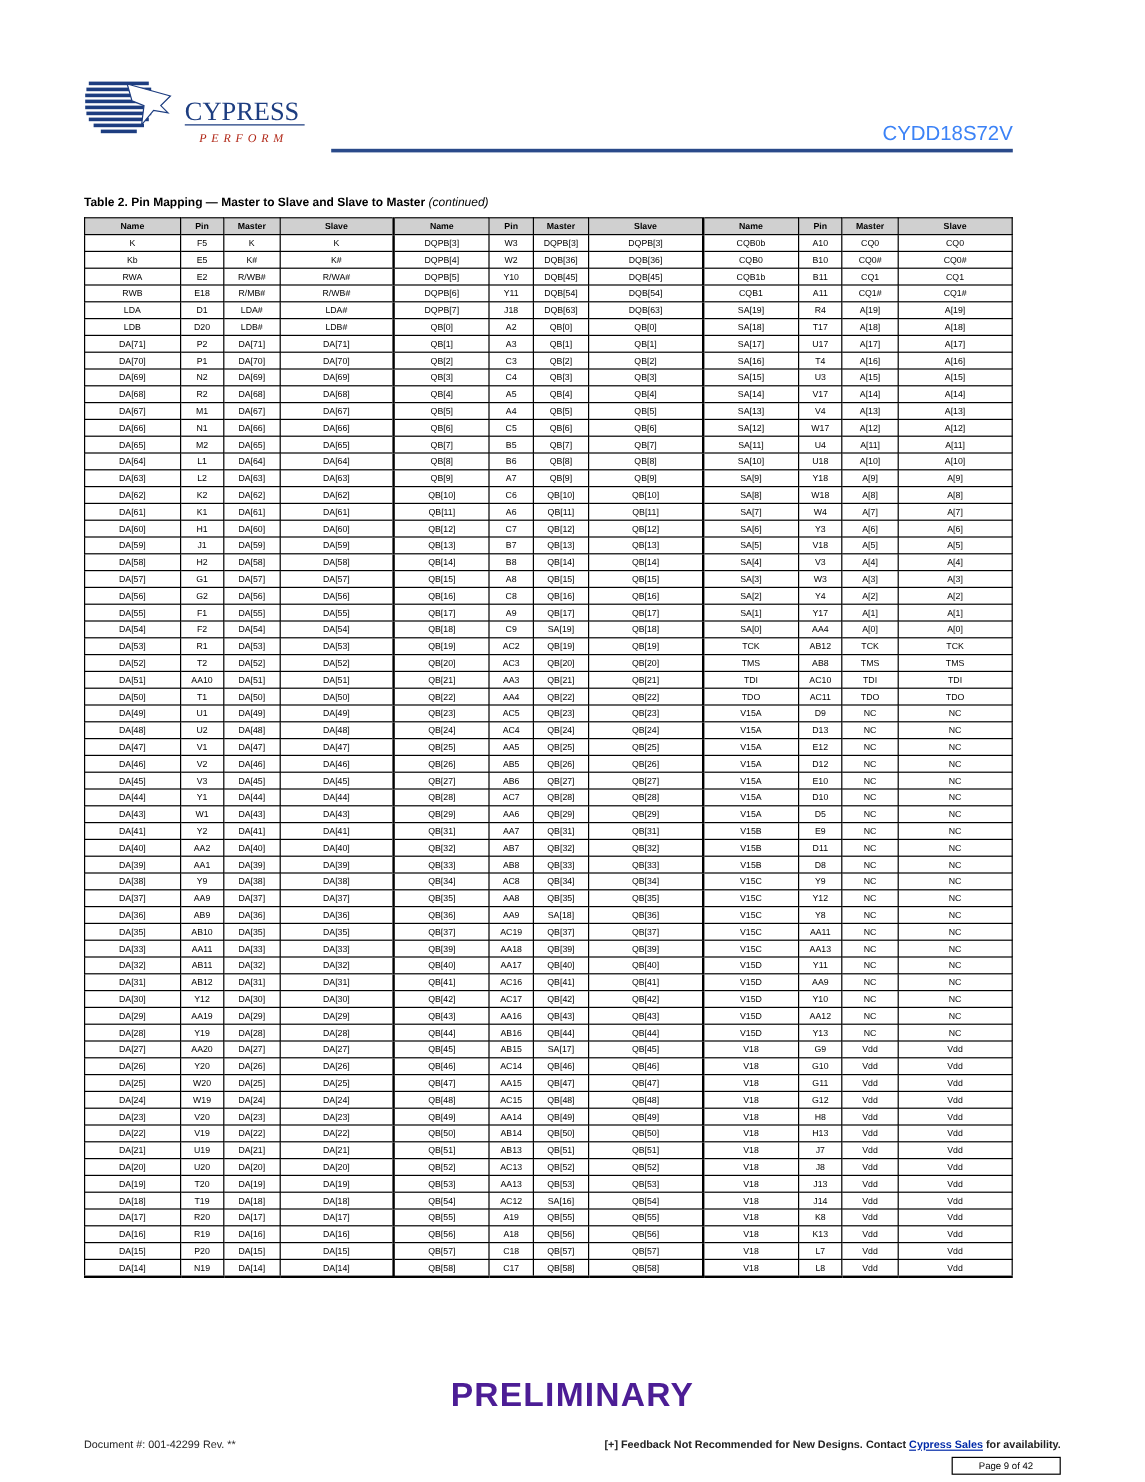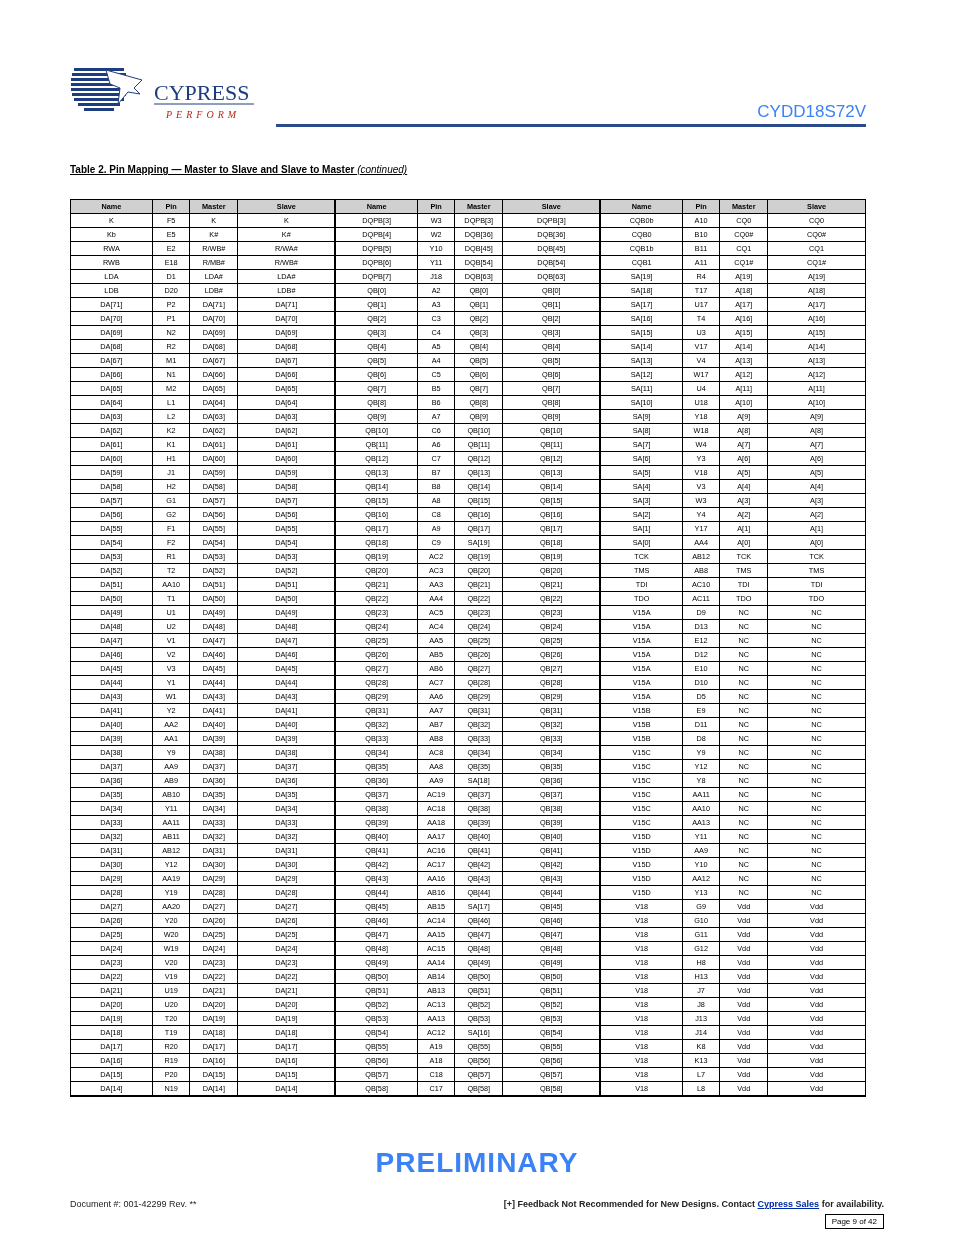--- a/index.html
+++ b/index.html
@@ -5,21 +5,21 @@
   * { margin: 0; padding: 0; box-sizing: border-box; }
   body {
     width: 954px;
     height: 1235px;
     background: #fff;
     font-family: "Helvetica Neue", Helvetica, Arial, sans-serif;
     font-size: 8px;
     color: #000;
     position: relative;
   }
-  .page { padding: 58px 88px 0 70px; border-radius: 13px; }
+  .page { padding: 58px 110px 0 70px; border-radius: 13px; }
   .header {
     position: relative;
     height: 82px;
     margin-bottom: 24px;
   }
   .logo { position: absolute; left: 0; top: 0; width: 184px; height: 76px; }
   .header-rule {
     position: absolute; left: 206px; right: 0; top: 66px;
     height: 3px; background: #2a4a8a;
   }
@@ -55,49 +55,48 @@
   table.pinmap td:nth-child(4), table.pinmap th:nth-child(4),
   table.pinmap td:nth-child(8), table.pinmap th:nth-child(8) {
     border-right: 2px solid #000;
   }
   table.pinmap tr:first-child th { border-top: 1px solid #000; }
   table.pinmap tbody tr:last-child td { border-bottom: 2px solid #000; }
 
   .caption {
     font-size: 10px;
     font-weight: 600;
-    margin: 0 0 24px 0;
-    text-decoration: underline;
+    margin: 0 0 6px 0;
   }
 
   .footer {
     position: absolute;
     left: 70px; right: 70px; bottom: 26px;
     display: flex; justify-content: space-between; align-items: flex-end;
     font-size: 9px;
     color: #222;
   }
   .footer .docnum { }
   .footer .avail { font-weight: 600; text-align: right; }
   .footer .avail a { color: #0029a8; text-decoration: underline; text-align: right; }
   .footer .prelim {
     position: absolute;
     left: 50%;
     transform: translateX(-50%);
     bottom: 30px;
     font-size: 28px;
     letter-spacing: 1px;
-    color: #3b82f6;
+    color: #4c1d95;
     font-weight: 700;
     user-select: none;
     pointer-events: none;
   }
   .pagebox {
     position: absolute; right: 70px; bottom: 6px;
-    border: 1px solid #000; padding: 2px 6px;
+    border: 1px solid #000; padding: 2px 22px;
     font-size: 8px;
   }
 </style>
 </head>
 <body>
 <div class="page">
   <div class="header">
     <svg class="logo" viewBox="0 0 184 76">
       <g>
         <ellipse cx="28" cy="31" rx="26" ry="23" fill="#fff" stroke="#1d3d80" stroke-width="0"></ellipse>
@@ -742,34 +741,20 @@
           <td>QB[37]</td>
           <td>AC19</td>
           <td>QB[37]</td>
           <td>QB[37]</td>
           <td>V15C</td>
           <td>AA11</td>
           <td>NC</td>
           <td>NC</td>
         </tr>
         <tr>
-          <td>DA[34]</td>
-          <td>Y11</td>
-          <td>DA[34]</td>
-          <td>DA[34]</td>
-          <td>QB[38]</td>
-          <td>AC18</td>
-          <td>QB[38]</td>
-          <td>QB[38]</td>
-          <td>V15C</td>
-          <td>AA10</td>
-          <td>NC</td>
-          <td>NC</td>
-        </tr>
-        <tr>
           <td>DA[33]</td>
           <td>AA11</td>
           <td>DA[33]</td>
           <td>DA[33]</td>
           <td>QB[39]</td>
           <td>AA18</td>
           <td>QB[39]</td>
           <td>QB[39]</td>
           <td>V15C</td>
           <td>AA13</td>

